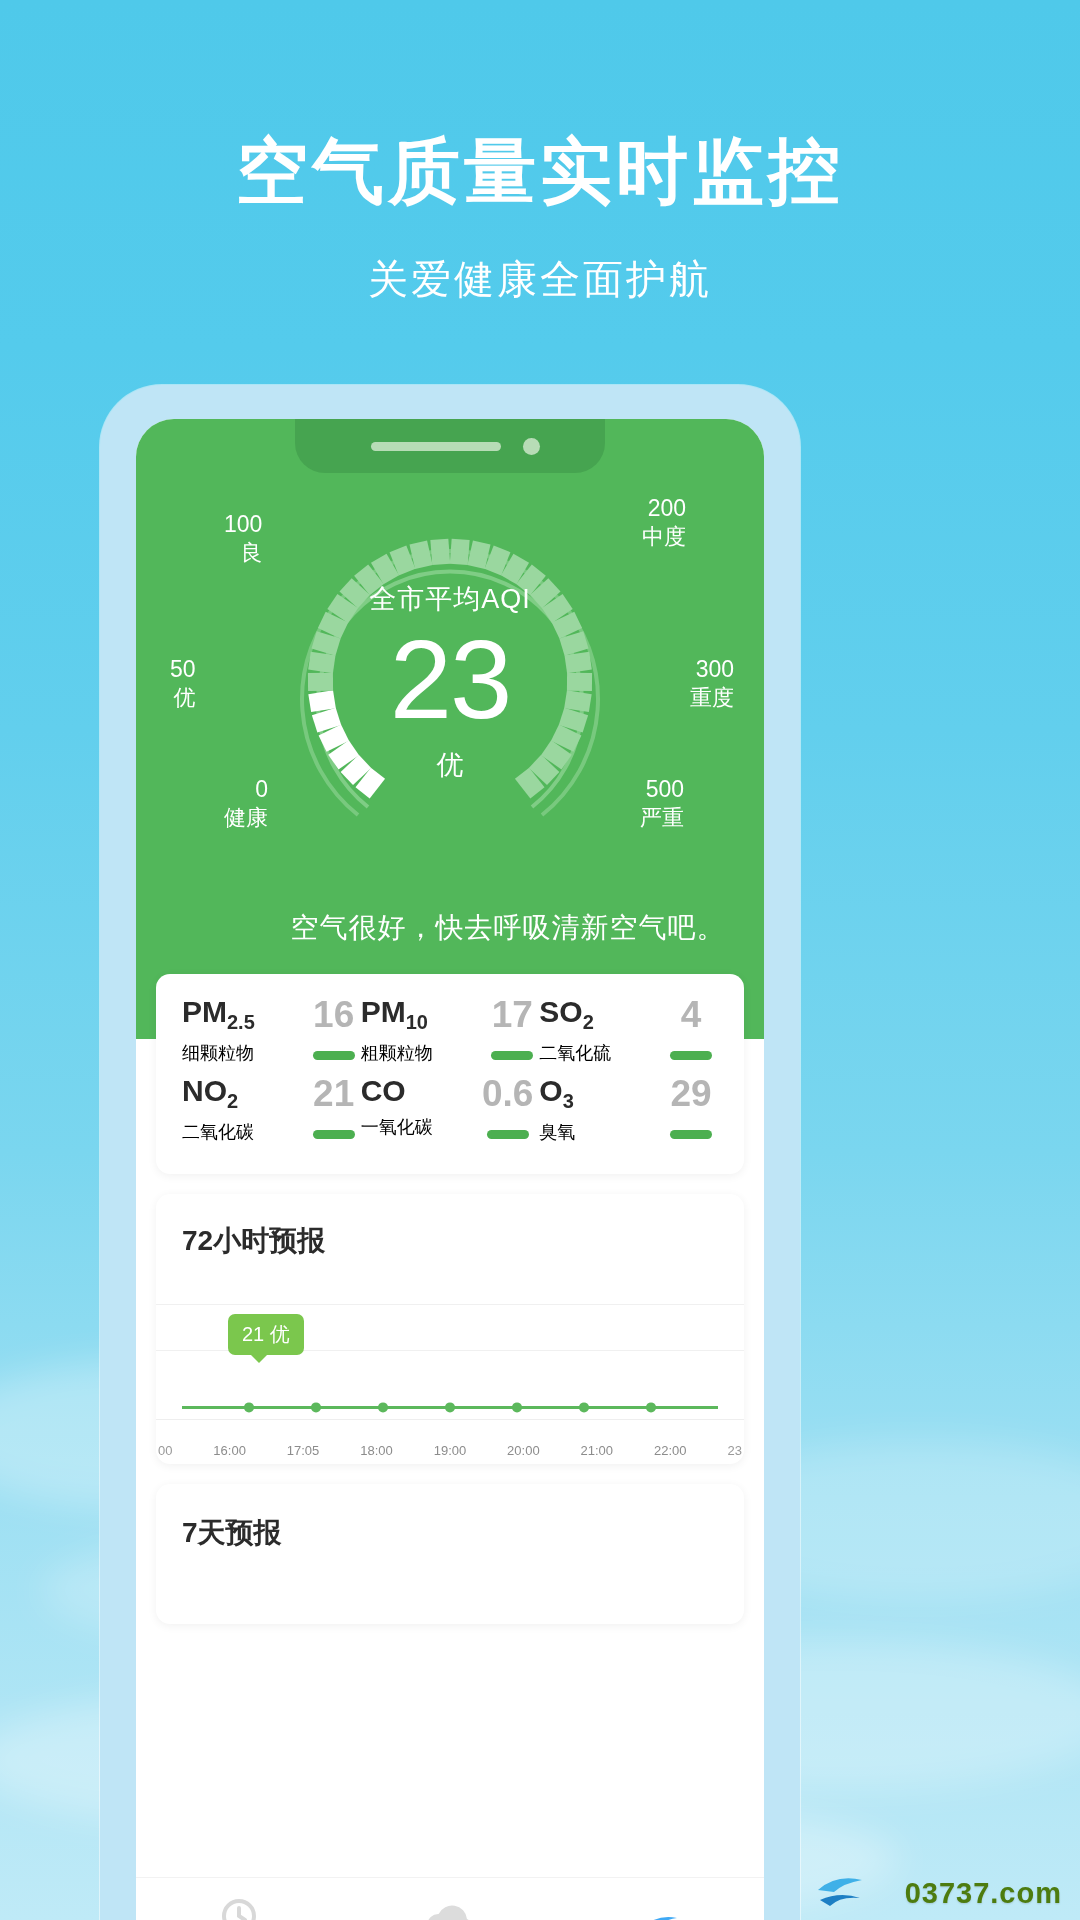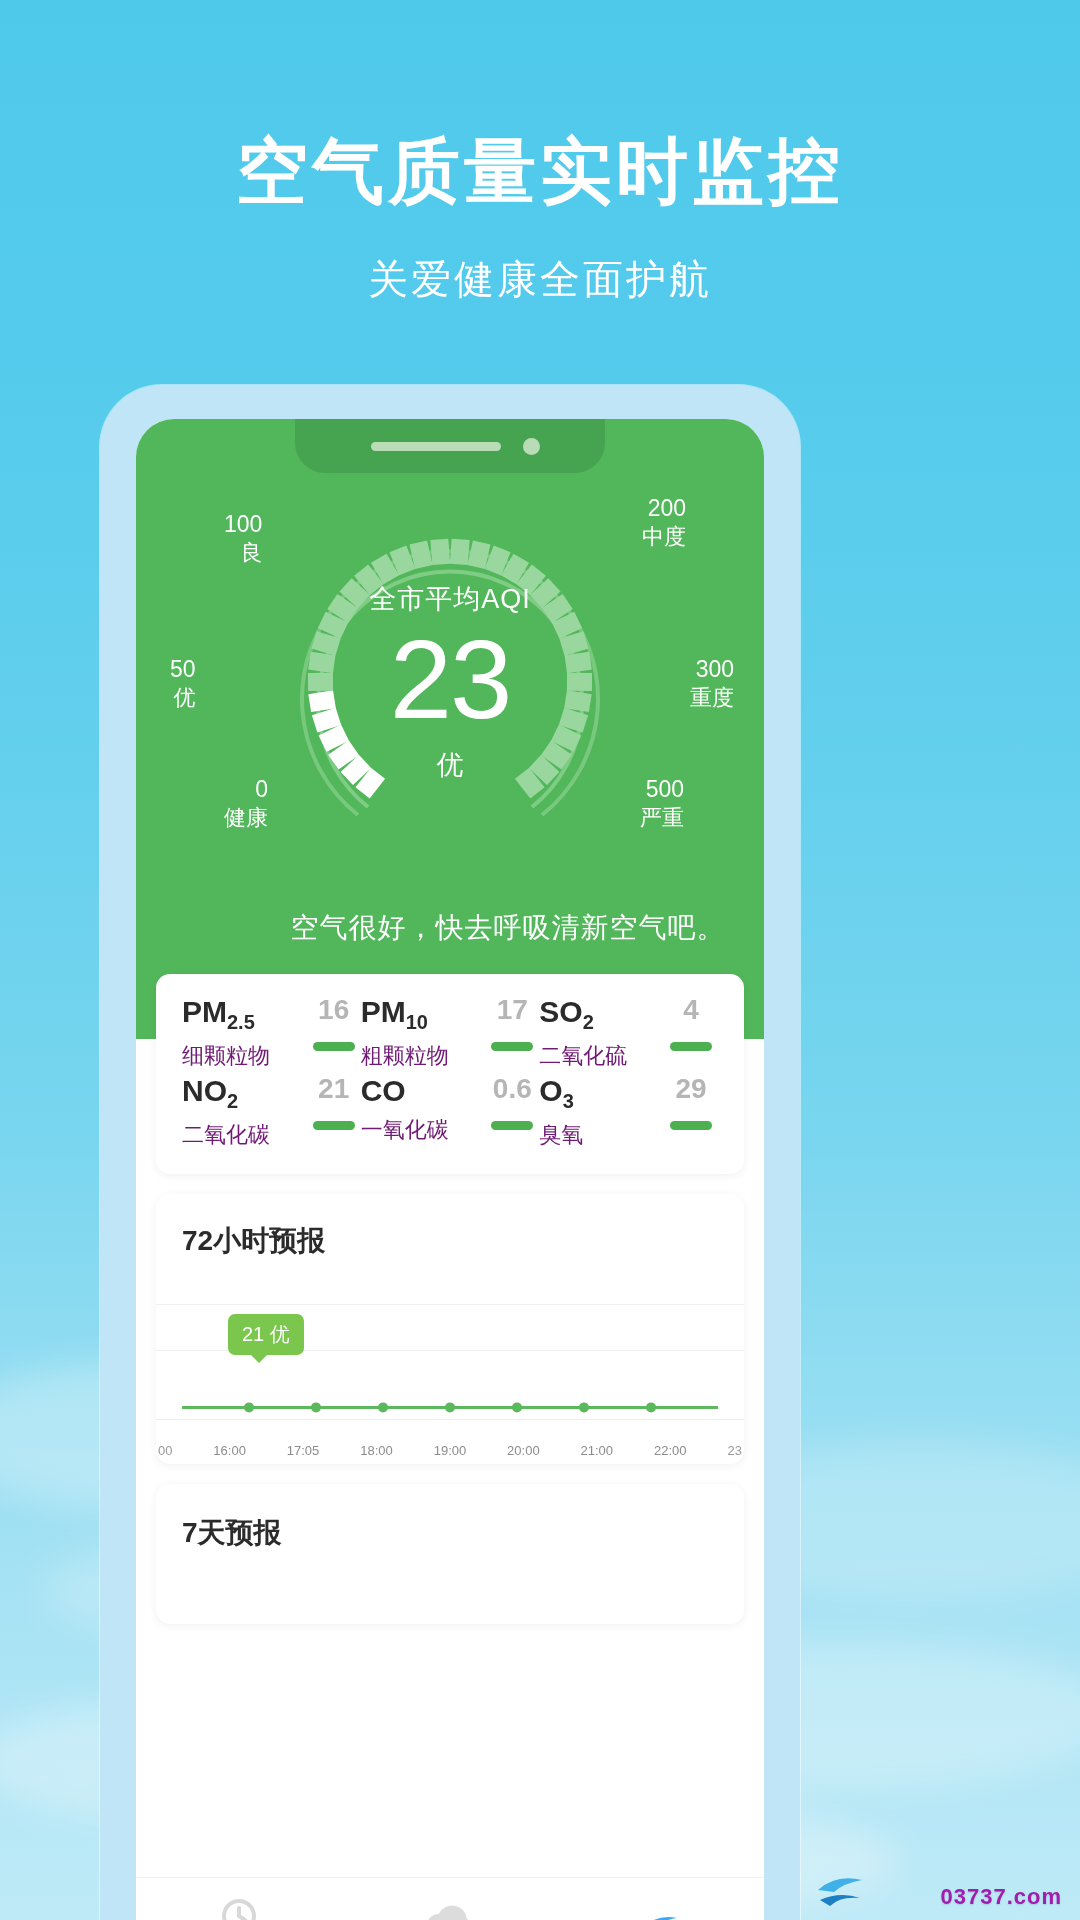--- a/index.html
+++ b/index.html
@@ -64,23 +64,23 @@
       color:#ffffff; font-size:28px; letter-spacing:1px;padding-left:48px; }
 
   
   .card { position:absolute; background:#ffffff; border-radius:14px; box-shadow:0 2px 10px rgba(0,0,0,.06); }
   .poll-card { left:20px; top:555px; width:588px; height:200px; padding:22px 26px 20px 26px; }
   .poll-grid { display:grid; grid-template-columns:repeat(3,1fr); grid-template-rows:1fr 1fr; height:100%; }
   .poll-cell { display:flex; align-items:flex-start; justify-content:space-between; padding-right:6px; }
   .poll-left { display:flex; flex-direction:column; }
   .poll-name { font-size:30px; font-weight:bold; color:#2b2b2b; line-height:1.05; }
   .poll-name sub { font-size:20px; font-weight:bold;margin-top:36px; }
-  .poll-sub { font-size:22px; color:#701a75; margin-top:8px; }
+  .poll-sub { font-size:18px; color:#000000; margin-top:8px; }
   .poll-right { display:flex; flex-direction:column; align-items:center; padding-top:0; }
-  .poll-val { font-size:28px; color:#b5b5b5; font-weight:bold; line-height:1; }
+  .poll-val { font-size:37px; color:#b5b5b5; font-weight:bold; line-height:1; }
   .poll-bar { width:42px; height:9px; border-radius:5px; background:#4caf50; margin-top:18px; }
 
   
   .fc-card { left:20px; top:775px; width:588px; height:270px; overflow:hidden; }
   .fc-title { font-size:28px; font-weight:bold; color:#2b2b2b; padding:28px 0 0 26px; }
   .fc-chart { position:absolute; left:0; top:110px; width:588px; height:160px; }
   .grid-line { position:absolute; left:0; width:588px; height:1px; background:#f0f0f0; }
   .axis-line { position:absolute; left:0; bottom:44px; width:588px; height:1px; background:#eeeeee; }
   .x-labels { position:absolute; left:0; bottom:6px; width:588px; display:flex; justify-content:space-between;
       padding:0 2px; font-size:13px; color:#8c8c8c; }
@@ -92,21 +92,21 @@
 
   
   .sd-card { left:20px; top:1065px; width:588px; height:140px; }
   .sd-title { font-size:28px; font-weight:bold; color:#2b2b2b; padding:30px 0 0 26px; }
 
   
   .bottom-nav { position:absolute; left:0; bottom:0; width:628px; height:88px; background:#ffffff;
       display:flex; align-items:center; justify-content:space-around; border-top:1px solid #f2f2f2; }
   .nav-item { display:flex; align-items:center; justify-content:center; width:33%; }
 
-  .watermark { position:absolute; right:18px; bottom:10px; font-size:22px; color:#a21caf;
+  .watermark { position:absolute; right:18px; bottom:10px; font-size:29px; color:#4d7c0f;
       font-weight:bold; letter-spacing:1px; text-shadow:0 1px 2px rgba(0,0,0,.15); }
   .wm-logo { position:absolute; right:212px; bottom:8px; width:56px; height:52px; }
 </style>
 </head>
 <body>
 
 <div class="cloud-wisp w1"></div>
 <div class="cloud-wisp w2"></div>
 <div class="cloud-wisp w3"></div>
 <div class="cloud-wisp w4"></div>

